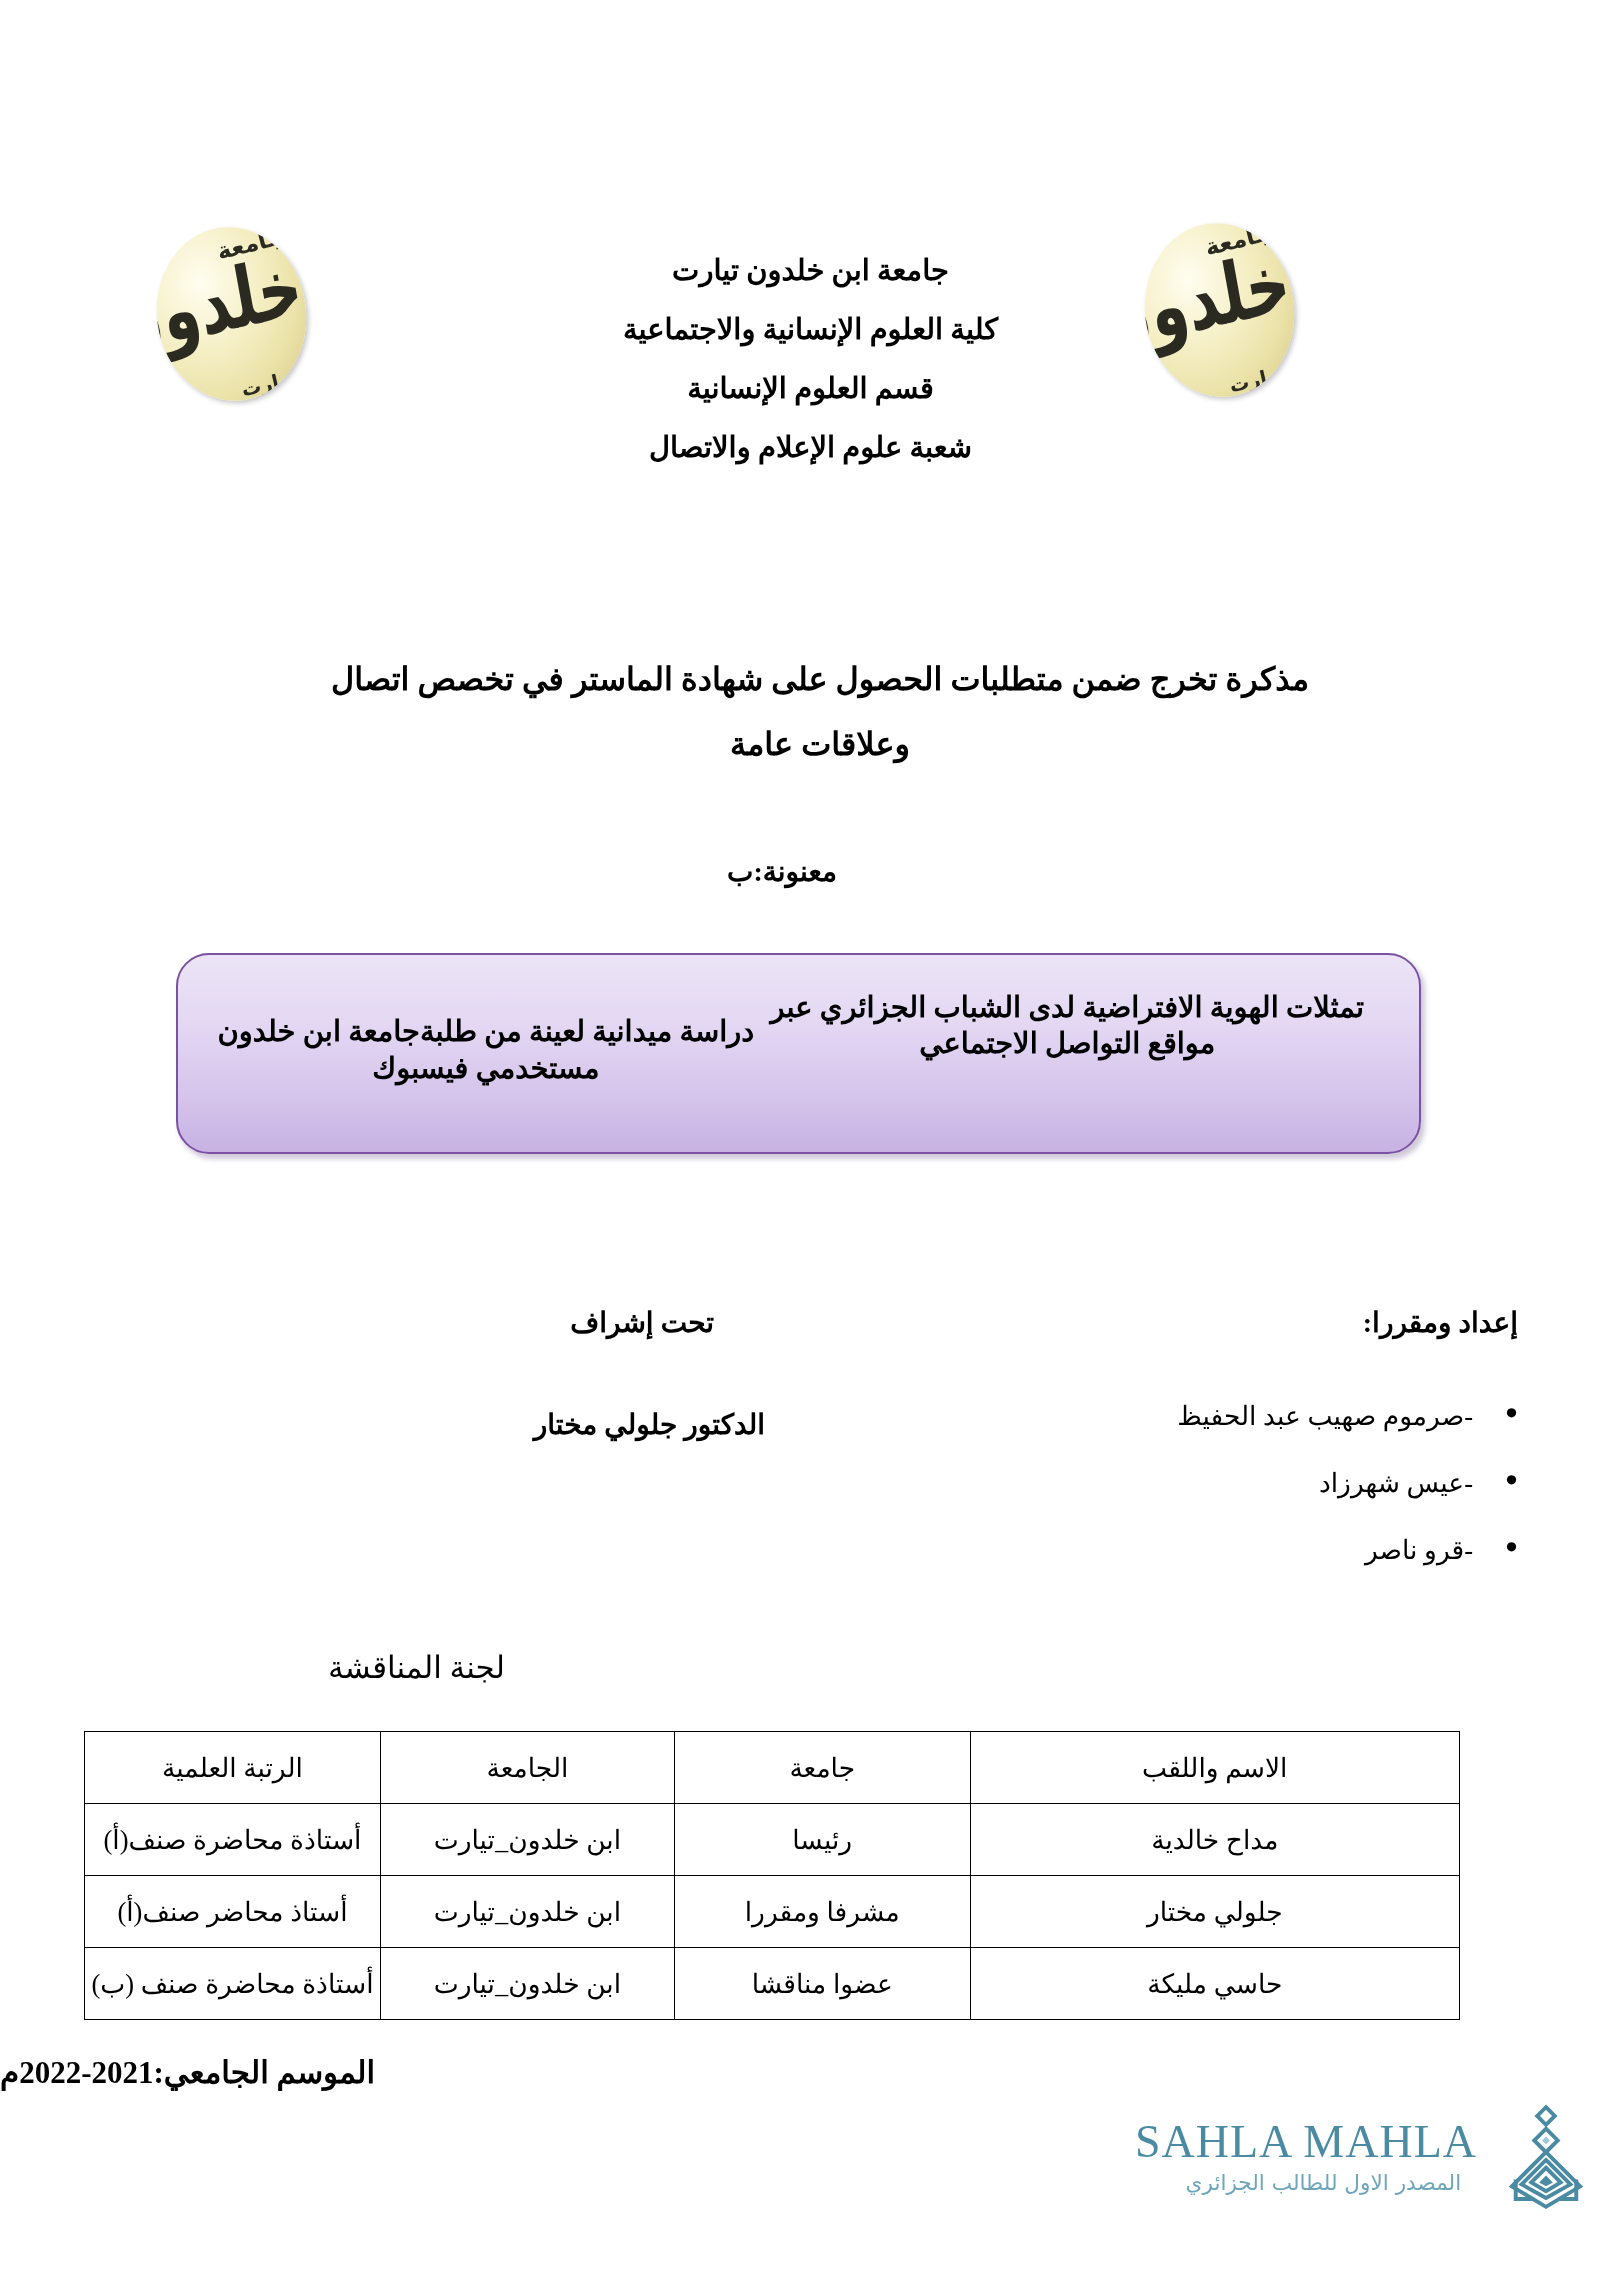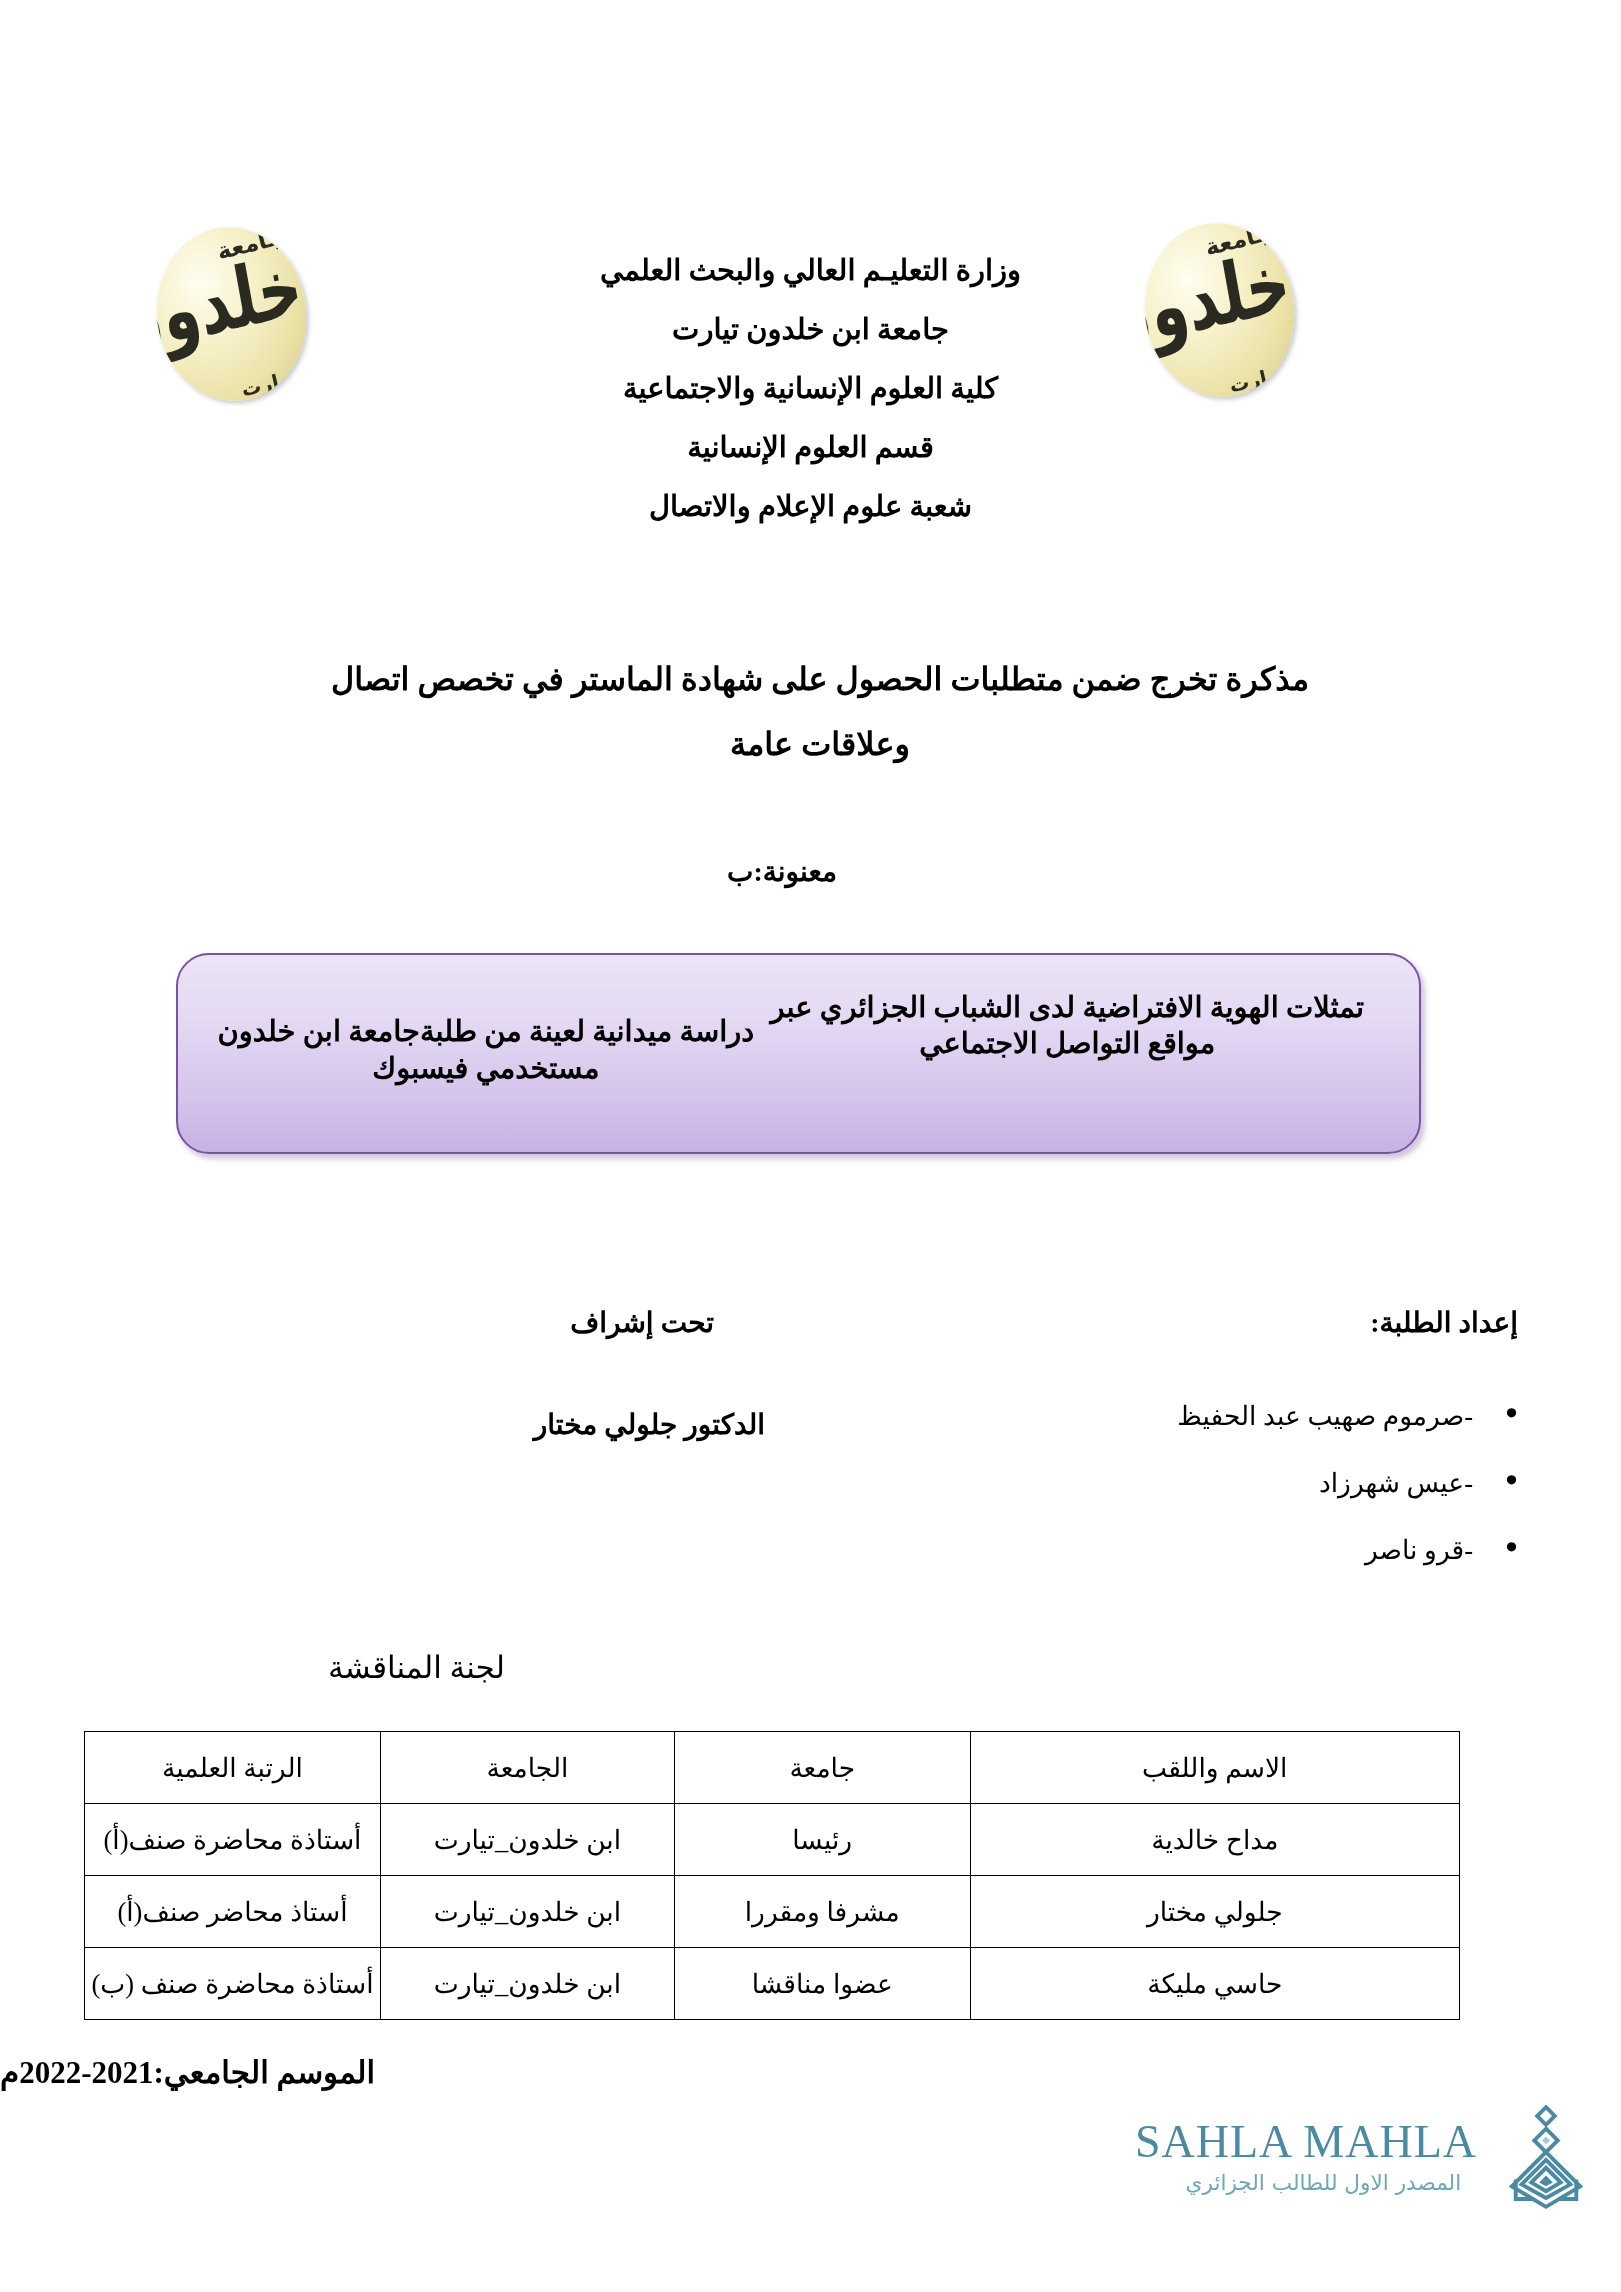--- a/index.html
+++ b/index.html
@@ -305,21 +305,20 @@
 
     <div class="logo logo-right">
       <div class="calli">
         <span class="c1">جامعة</span>
         <span class="c2">خلدون</span>
         <span class="c3">تيارت</span>
       </div>
     </div>
 
     <div class="institution">
-      <div>وزارة التعليـم العالي والبحث العلمي</div>
       <div>جامعة ابن خلدون تيارت</div>
       <div>كلية العلوم الإنسانية والاجتماعية</div>
       <div>قسم العلوم الإنسانية</div>
       <div>شعبة علوم الإعلام والاتصال</div>
     </div>
   </div>
 
   <div class="degree">
     <div>مذكرة تخرج ضمن متطلبات الحصول على شهادة الماستر في تخصص اتصال</div>
     <div>وعلاقات عامة</div>
@@ -328,21 +327,21 @@
   <div class="entitled">معنونة:ب</div>
 
   <div class="title-box">
     <div class="title-line l1">تمثلات الهوية الافتراضية لدى الشباب الجزائري عبر مواقع التواصل الاجتماعي</div>
     <div class="title-line l2">دراسة ميدانية لعينة من طلبةجامعة ابن خلدون مستخدمي فيسبوك</div>
   </div>
 
   <div class="people">
 
     <div class="col-students">
-      <div class="people-head">إعداد الطلبة:</div>
+      <div class="people-head">إعداد ومقررا:</div>
       <ul class="student-list">
         <li>-صرموم صهيب عبد الحفيظ</li>
         <li>-عيس شهرزاد</li>
         <li>-قرو ناصر</li>
       </ul>
     </div>
 
     <div class="col-supervisor">
       <div class="people-head sup-head">تحت إشراف</div>
       <div class="sup-name">الدكتور جلولي مختار</div>

